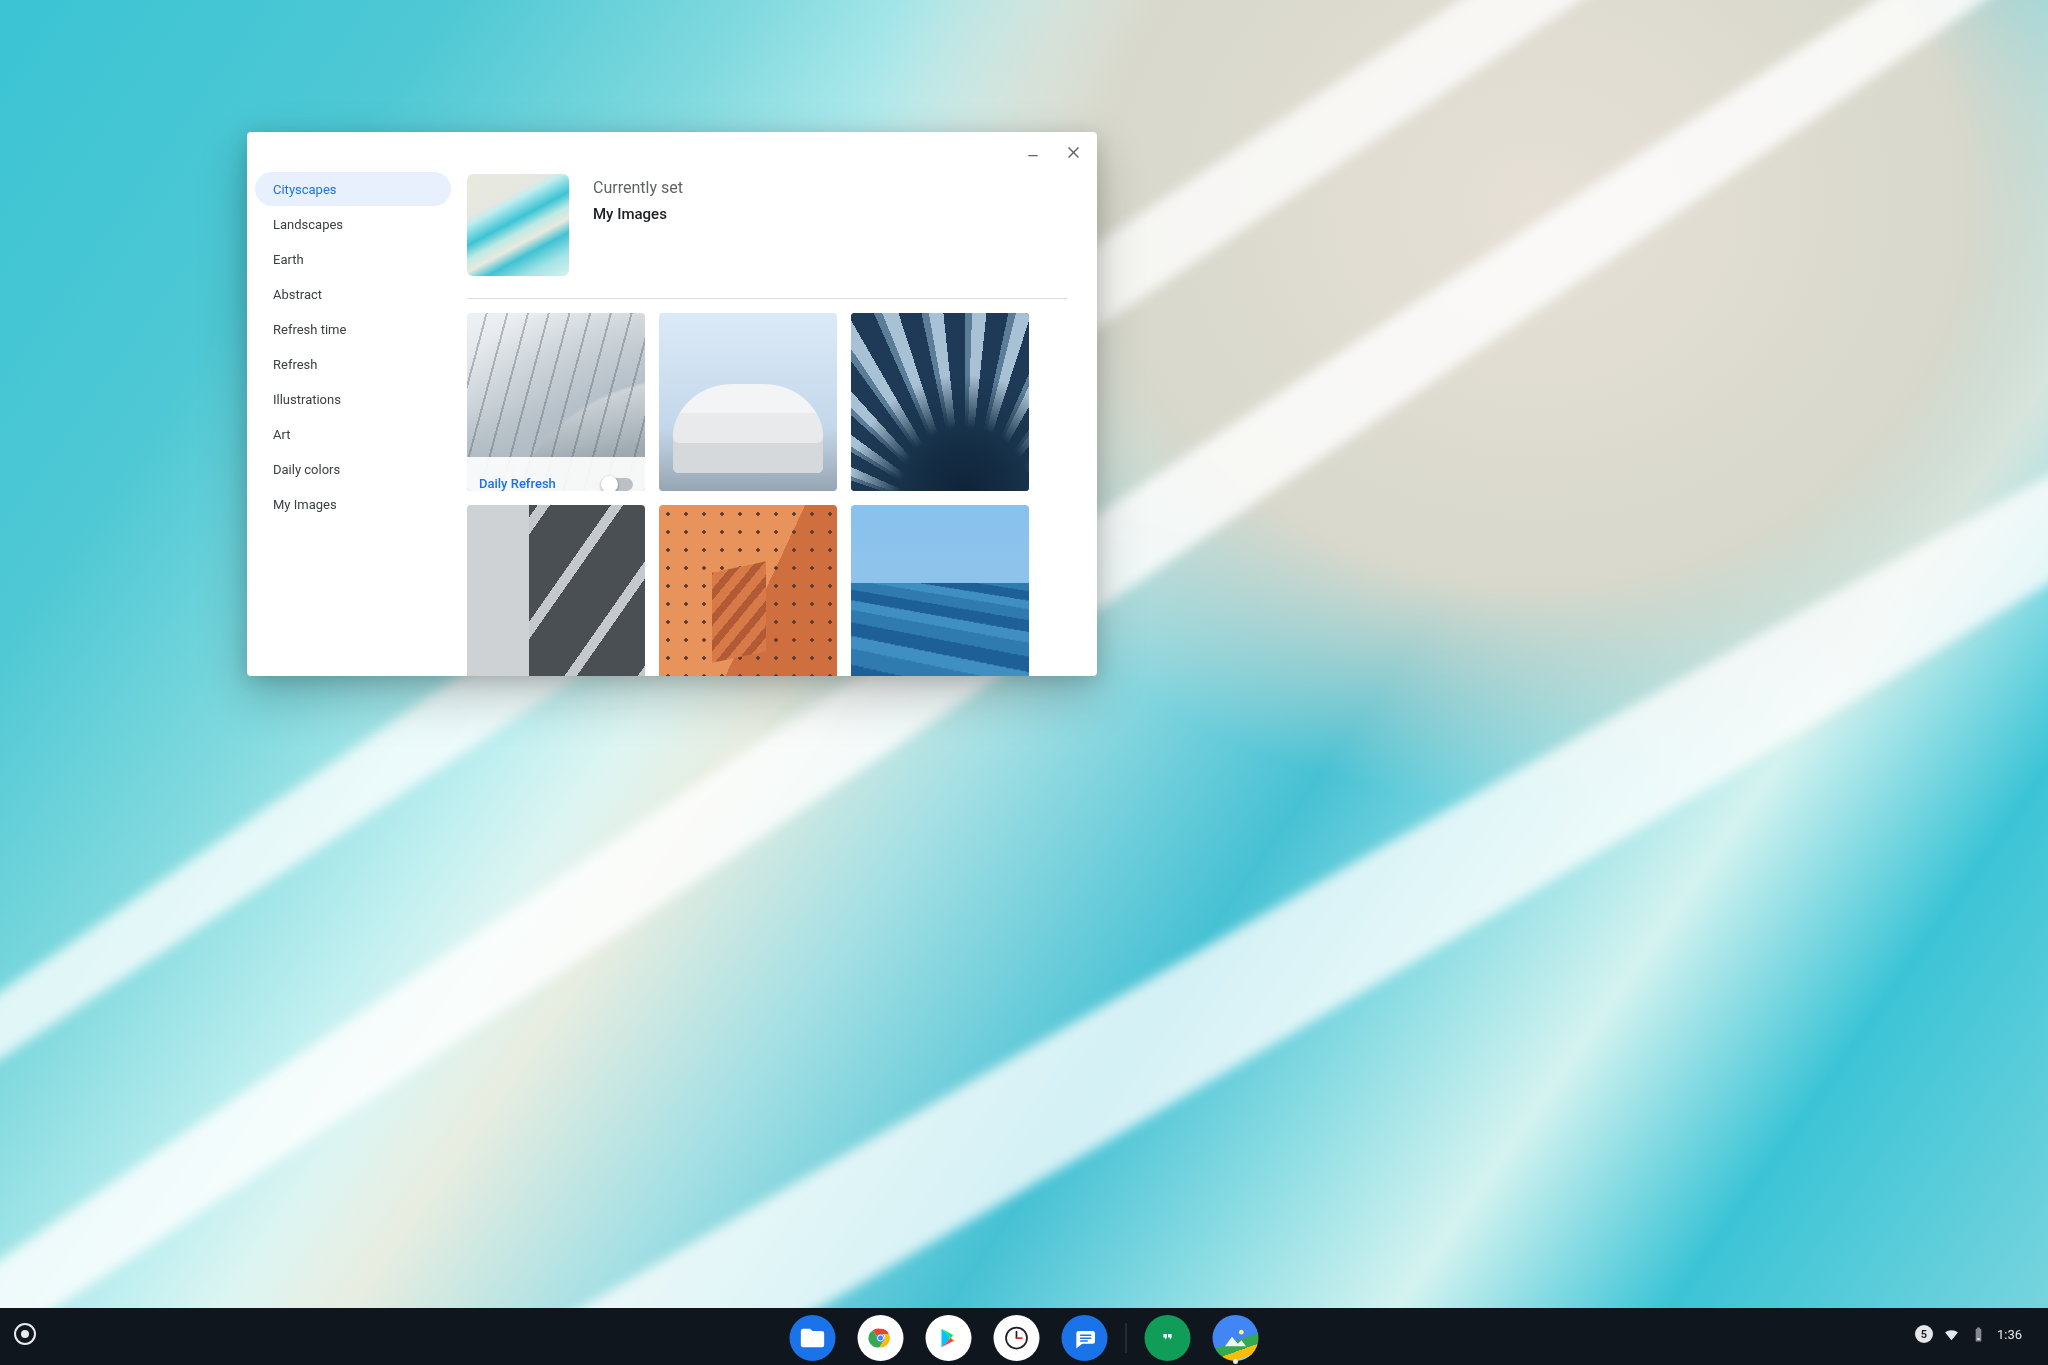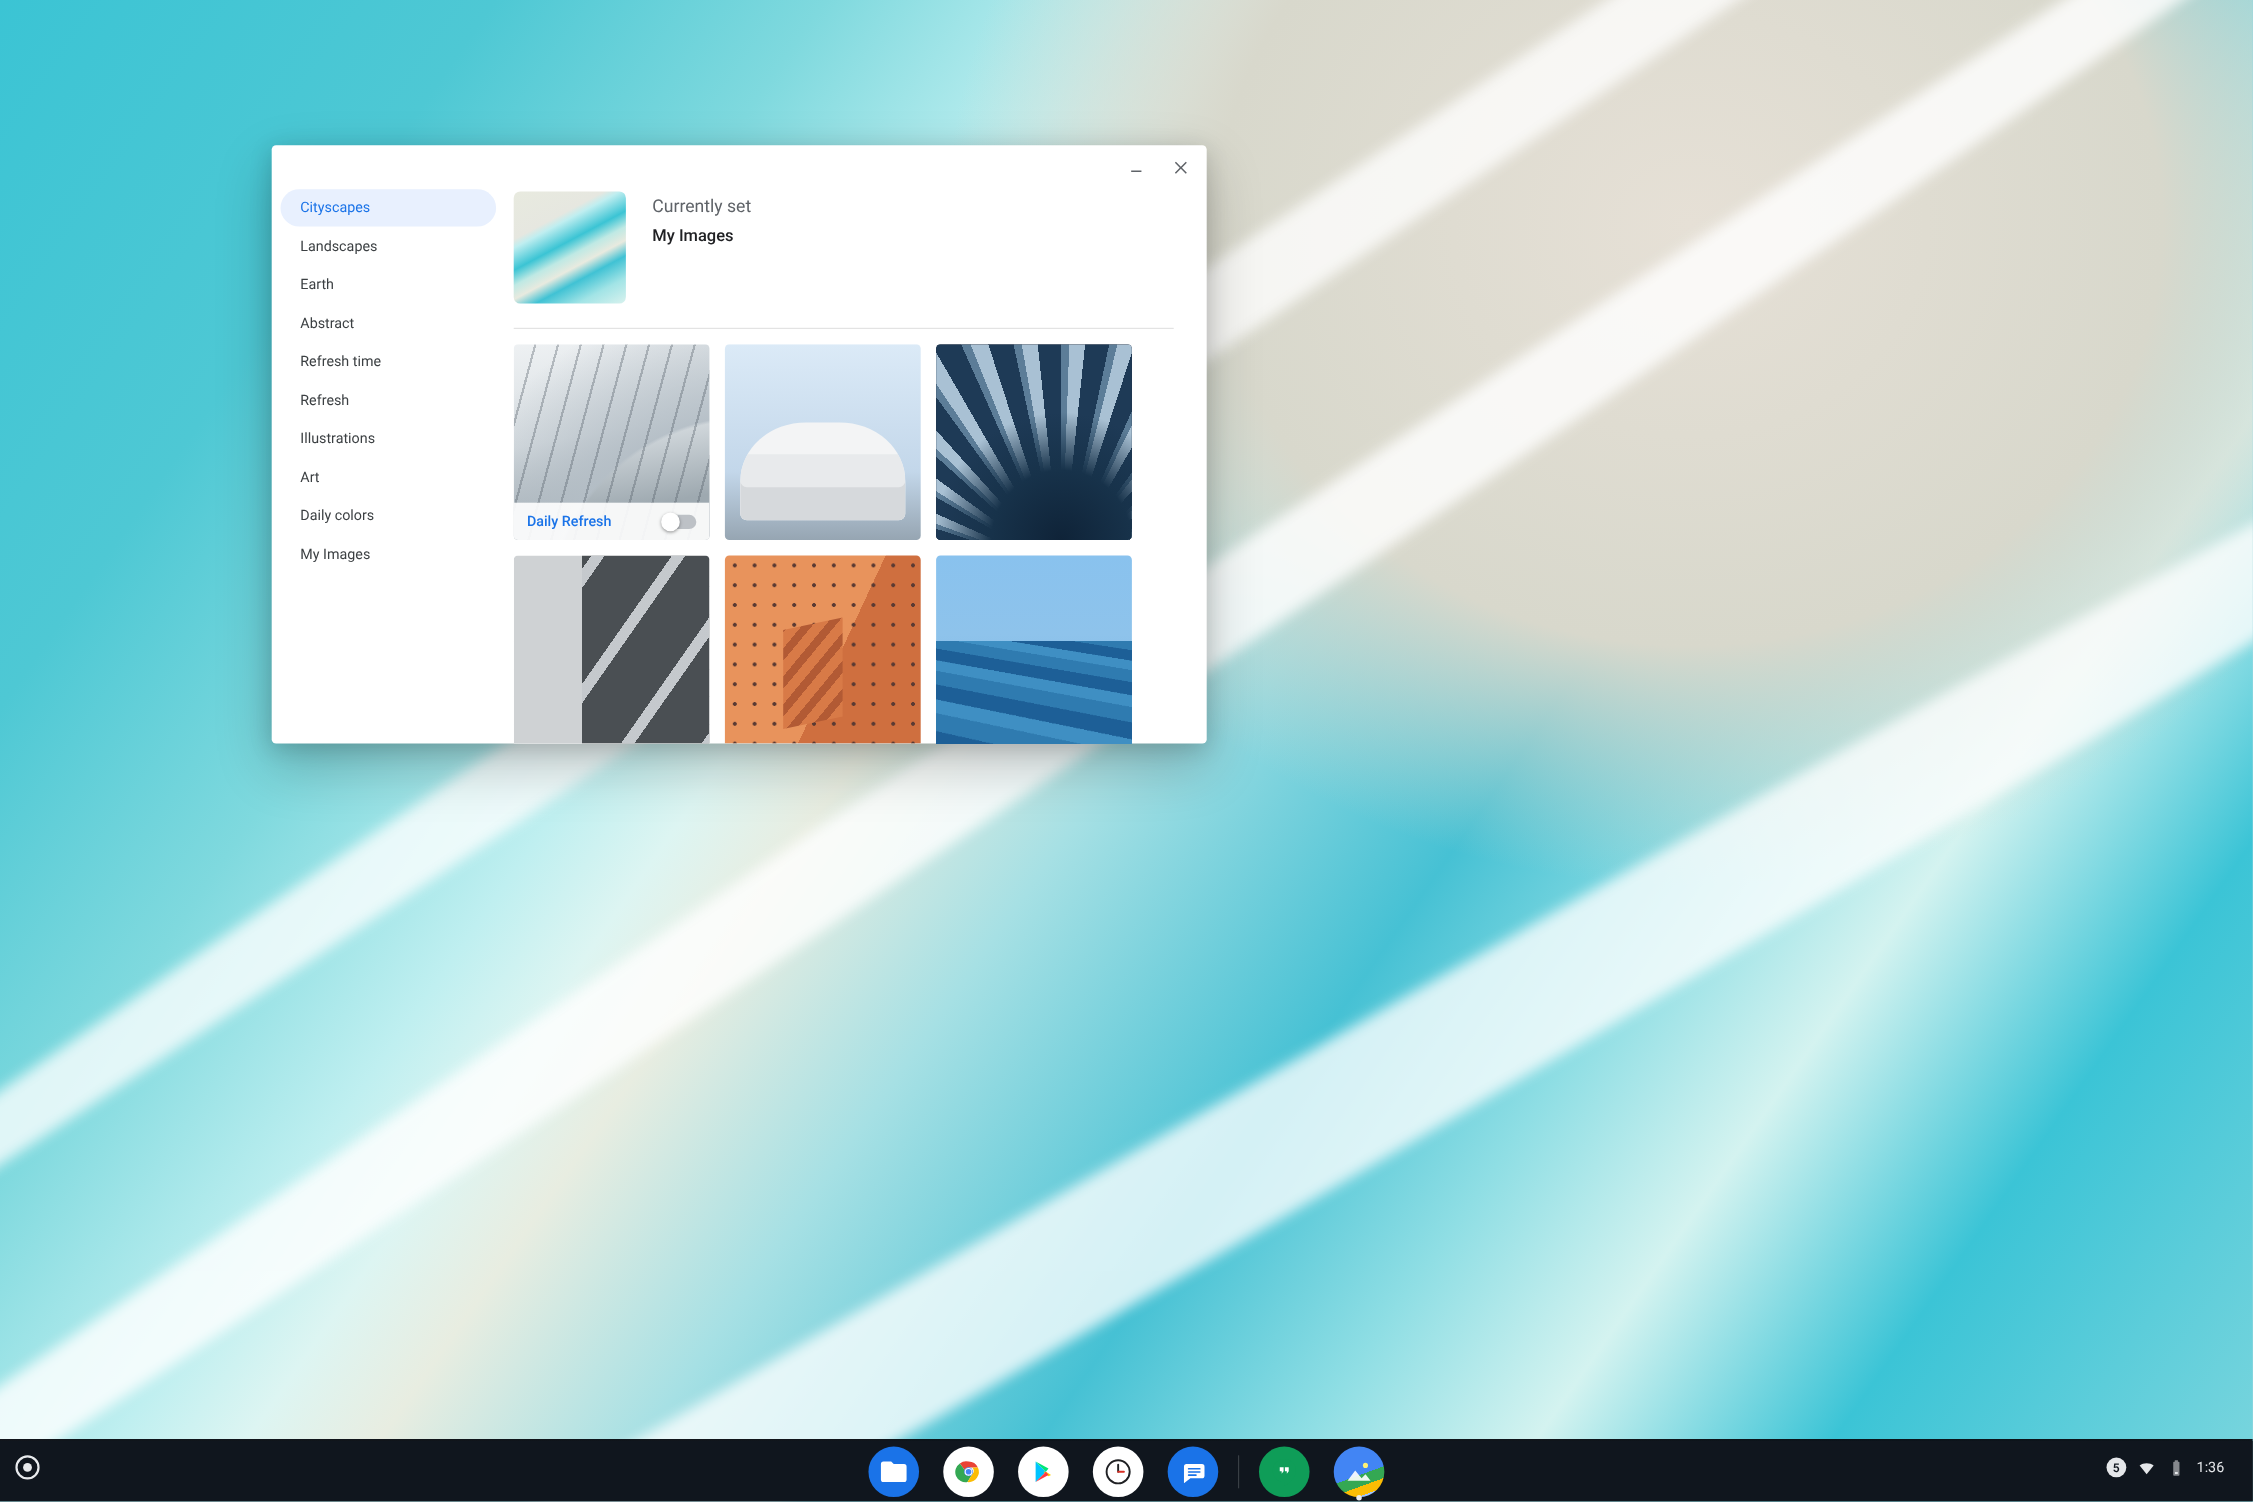--- a/index.html
+++ b/index.html
@@ -61,21 +61,21 @@
   .divider { height:1px; background:#e0e0e0; margin-bottom:14px;}
 
   .grid-wrap { flex:1; overflow:hidden; }
   .grid { display:grid; grid-template-columns: repeat(3, 178px); gap:14px; }
   .tile { width:178px; height:178px; border-radius:4px; position:relative; cursor:pointer; overflow:hidden;}
 
   
   .daily-refresh {
     position:absolute; left:0; right:0; bottom:0; height:34px;
     background: rgba(255,255,255,.9);
-    display:flex; align-items:center; justify-content:space-between;
+    display:flex; align-items:flex-end; justify-content:space-between;
     padding:0 12px; font-size:13px; font-weight:500; color:#1a73e8;
   }
   .toggle { width:30px; height:13px; background:#bdc1c6; border-radius:10px; position:relative;}
   .toggle::after{ content:''; position:absolute; left:-2px; top:-2px; width:17px; height:17px; background:#fff; border-radius:50%; box-shadow:0 1px 3px rgba(0,0,0,.4);}
 
   
   .t1 { background: linear-gradient(170deg,#eef1f3 0%, #d7dde1 45%, #9ea9b0 80%);}
   .t1::before{content:'';position:absolute;inset:0;background:
      repeating-linear-gradient(105deg, rgba(130,140,150,.0) 0 18px, rgba(80,90,100,.35) 18px 20px),
      radial-gradient(circle at 120% 140%, rgba(255,255,255,0) 55%, rgba(180,190,198,.9) 56%, rgba(255,255,255,0) 90%);}

